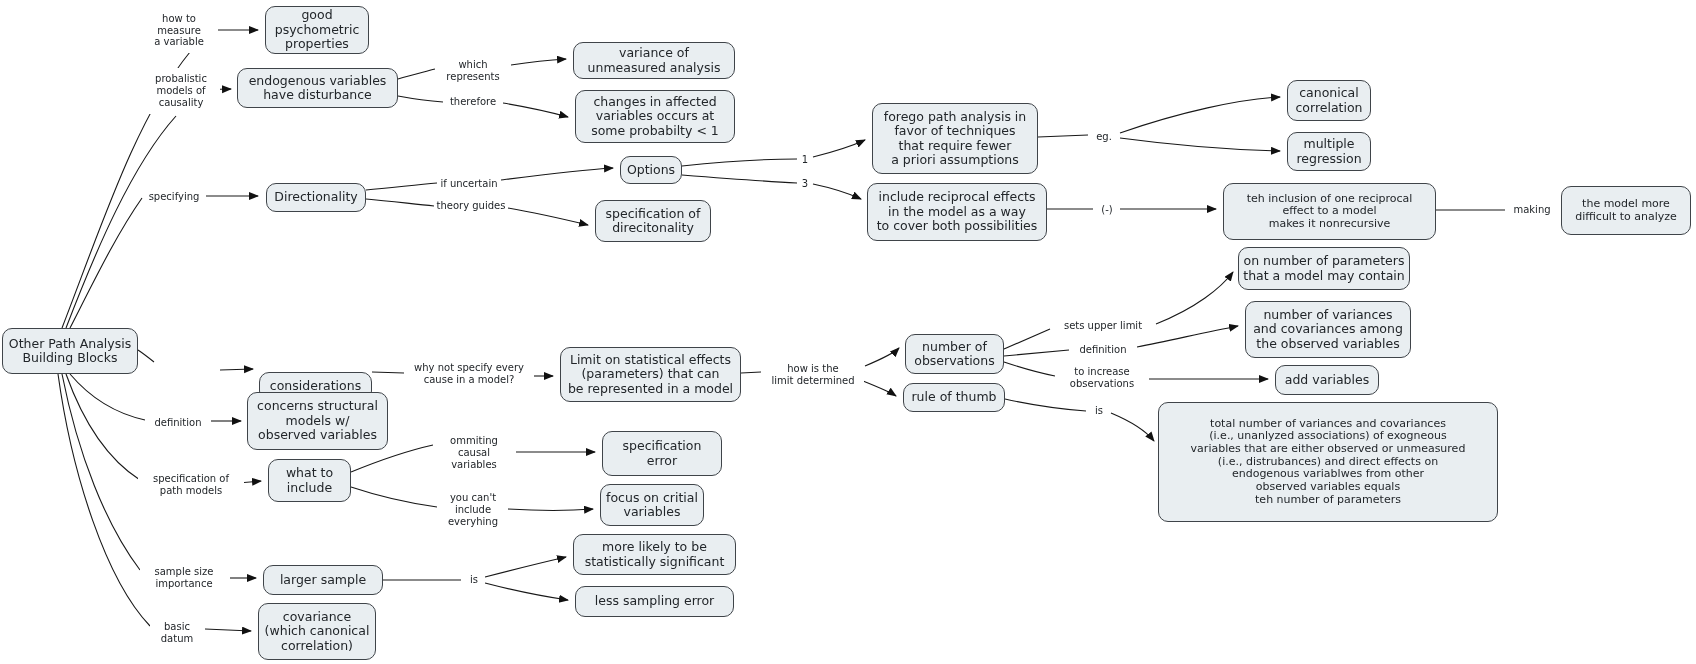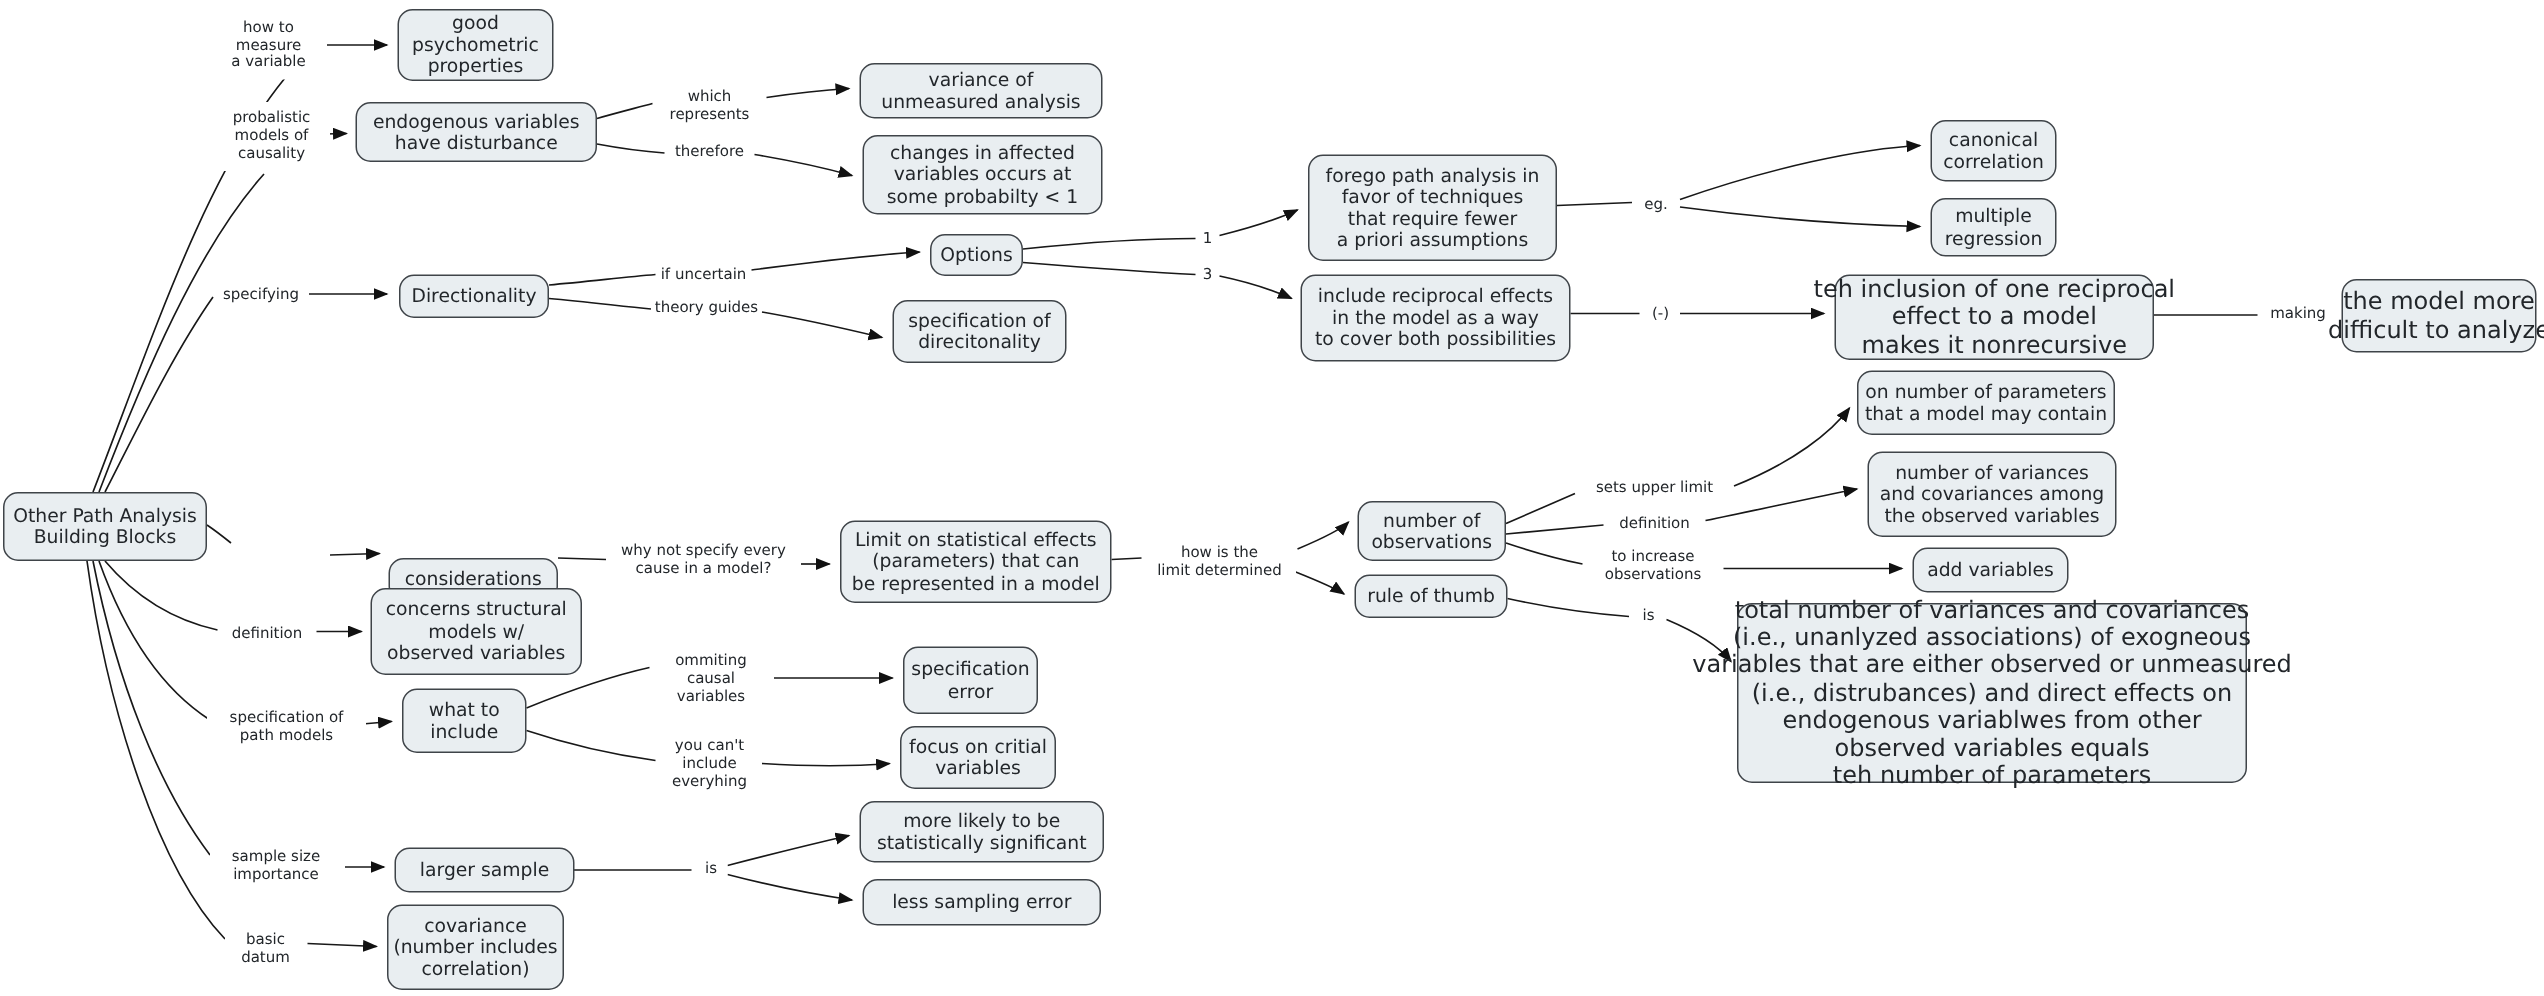--- a/index.html
+++ b/index.html
@@ -3,21 +3,21 @@
 <meta charset="utf-8">
 <style>
   html,body{margin:0;padding:0;background:#ffffff;}
   #map{position:relative;width:1696px;height:664px;background:#ffffff;overflow:hidden;
        font-family:"DejaVu Sans","Liberation Sans",sans-serif;color:#22262a;}
   #wires{position:absolute;left:0;top:0;width:1696px;height:664px;}
   .node{position:absolute;display:flex;align-items:center;justify-content:center;
         text-align:center;white-space:pre;background:#e9eef1;border:1.4px solid #3f4449;
         border-radius:10px;font-size:12.5px;line-height:1.15;box-sizing:border-box;
         padding:2px 3px;z-index:3;}
-  .node.condensed{font-size:16px;}
+  .node.condensed{font-size:11px;}
   .lbl{position:absolute;display:flex;align-items:center;justify-content:center;
        text-align:center;white-space:pre;font-size:10px;line-height:1.18;
        background:#ffffff;z-index:2;}
 </style>
 </head>
 <body>
 
 <div id="map">
 
   <svg id="wires" width="1696" height="664" viewBox="0 0 1696 664" fill="none" stroke="#181818" stroke-width="1.1">
@@ -135,30 +135,30 @@
 variables that are either observed or unmeasured
 (i.e., distrubances) and direct effects on
 endogenous variablwes from other
 observed variables equals
 teh number of parameters</div>
   <div class="node" style="left:247px;top:392px;width:141px;height:58px">concerns structural
 models w/
 observed variables</div>
   <div class="node" style="left:268px;top:459px;width:83px;height:43px">what to
 include</div>
-  <div class="node" style="left:602px;top:431px;width:90px;height:45px">specification
+  <div class="node" style="left:602px;top:431px;width:120px;height:45px">specification
 error</div>
   <div class="node" style="left:600px;top:484px;width:104px;height:42px">focus on critial
 variables</div>
   <div class="node" style="left:263px;top:565px;width:120px;height:30px">larger sample</div>
   <div class="node" style="left:573px;top:534px;width:163px;height:41px">more likely to be
 statistically significant</div>
   <div class="node" style="left:575px;top:586px;width:159px;height:31px">less sampling error</div>
   <div class="node" style="left:258px;top:603px;width:118px;height:57px">covariance
-(number includes
+(which canonical
 correlation)</div>
 
   <div class="lbl" style="left:141px;top:8px;width:76px;height:45px">how to
 measure
 a variable</div>
   <div class="lbl" style="left:142px;top:68px;width:78px;height:46px">probalistic
 models of
 causality</div>
   <div class="lbl" style="left:436px;top:55px;width:74px;height:32px">which
 represents</div>

